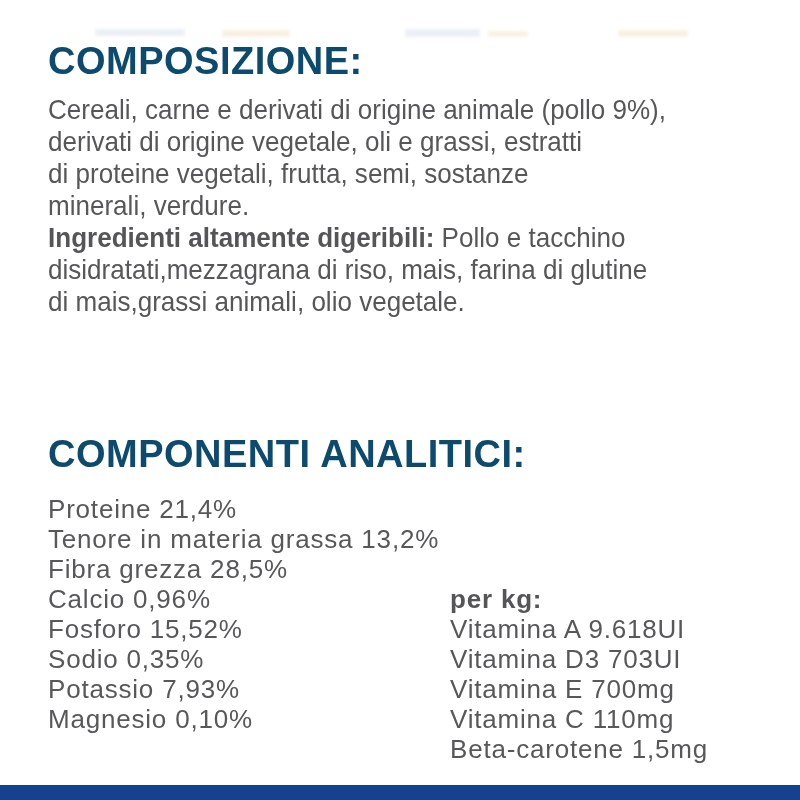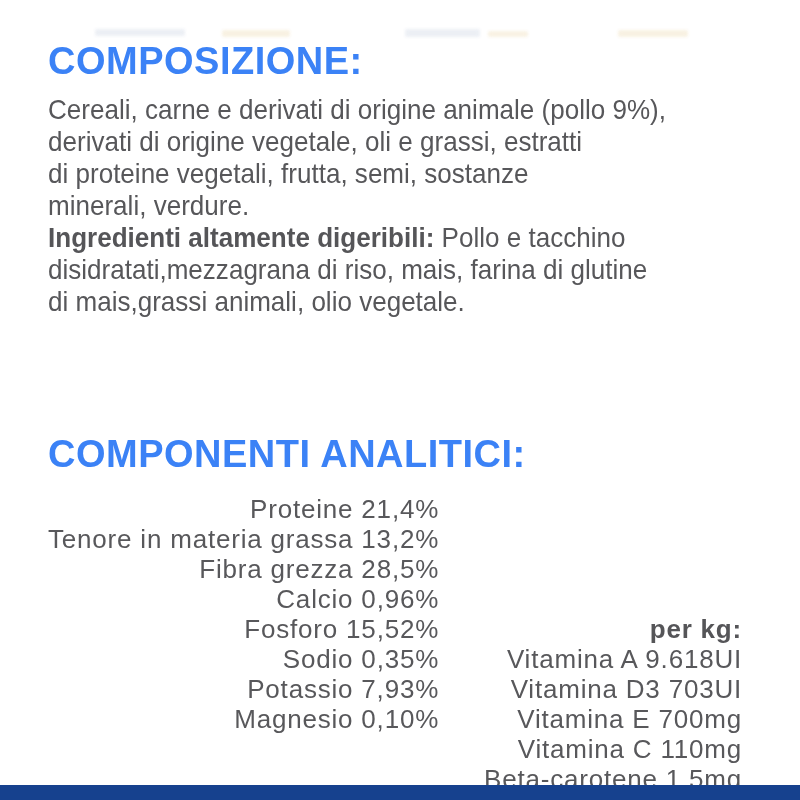--- a/index.html
+++ b/index.html
@@ -10,21 +10,21 @@
     background: #ffffff;
     overflow: hidden;
     font-family: "Liberation Sans", sans-serif;
   }
 
   
   .section-heading {
     position: absolute;
     left: 48px;
     margin: 0;
-    color: #3b82f6;
+    color: #0c4a6e;
     font-size: 38px;
     line-height: 42px;
     font-weight: 800;
     letter-spacing: 0.5px;
     white-space: nowrap;
   }
   .heading-composition { top: 40px; }
   .heading-analytical  { top: 433px; }
 
   
@@ -43,22 +43,22 @@
 
   
   .analytical-list {
     position: absolute;
     color: #58585b;
     font-size: 26px;
     line-height: 30px;
     letter-spacing: 0.8px;
   }
   .analytical-left  { left: 48px;  top: 494px; }
-  .analytical-right { left: 484px; top: 584px; margin-top: 30px; }
-  .analytical-list .row { white-space: nowrap; text-align: right; }
+  .analytical-right { left: 450px; top: 584px; }
+  .analytical-list .row { white-space: nowrap; }
   .per-kg { font-weight: bold; color: #555558; }
 
   
   .ghost-remnants div {
     position: absolute;
     filter: blur(1.5px);
     opacity: 0.85;
     border-radius: 2px;
   }
   .g1 { left:  95px; top: 29px; width: 90px; height: 7px; background: #e9edf3; }

